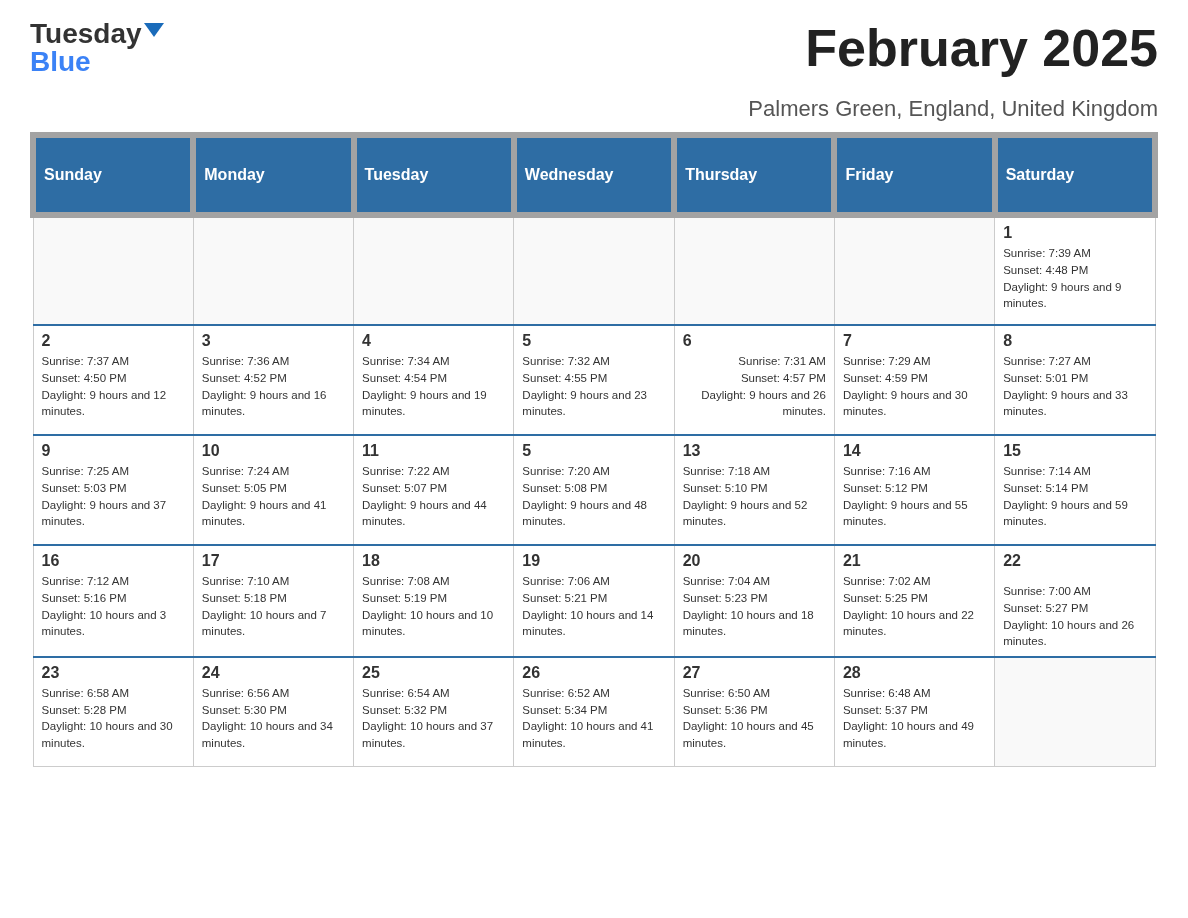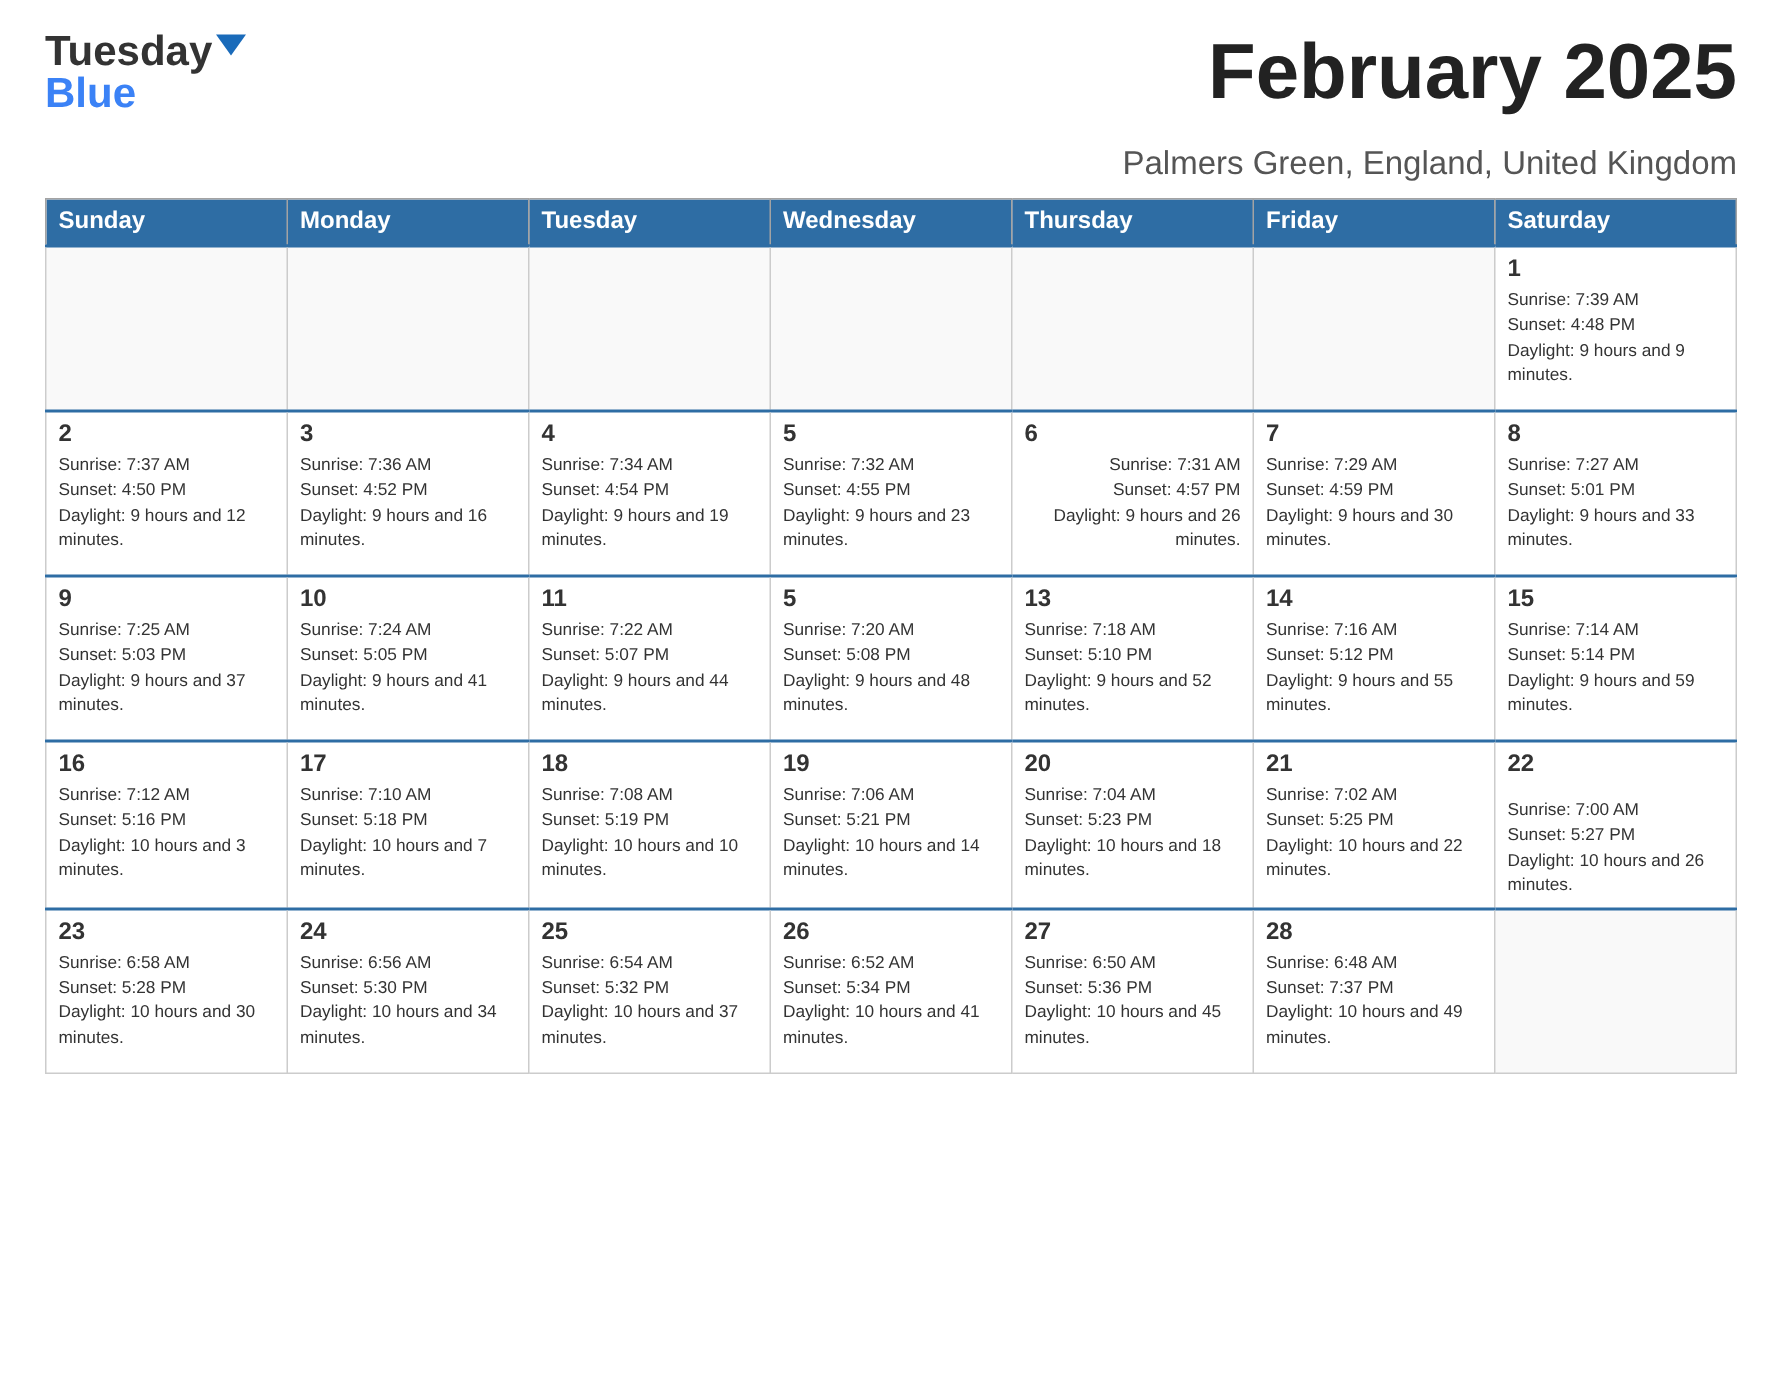--- a/index.html
+++ b/index.html
@@ -63,23 +63,23 @@
     .calendar {
       width: 100%;
       border-collapse: collapse;
       margin-top: 10px;
     }
     .calendar th {
       background-color: #2e6da4;
       color: #fff;
       font-size: 16px;
       font-weight: bold;
-      padding: 6px 8px;
+      padding: 28px 8px;
       text-align: left;
-      border: 1px solid #a3a3a3;
+      border: 6px solid #a3a3a3;
     }
     .calendar td {
       vertical-align: top;
       border: 1px solid #ccc;
       padding: 6px 8px;
       width: calc(100% / 7);
       min-height: 110px;
       height: 110px;
     }
     .calendar tr td {
@@ -308,19 +308,19 @@
         </td>
         <td>
           <span class="day-number">27</span>
           <div class="day-info" style="white-space: pre-line;">Sunrise: 6:50 AM
 Sunset: 5:36 PM
 Daylight: 10 hours and 45 minutes.</div>
         </td>
         <td>
           <span class="day-number">28</span>
           <div class="day-info" style="white-space: pre-line;">Sunrise: 6:48 AM
-Sunset: 7:37 PM
+Sunset: 5:37 PM
 Daylight: 10 hours and 49 minutes.</div>
         </td>
         <td class="empty-cell"></td>
       </tr>
     </tbody>
 </table>
 
 </body></html>

